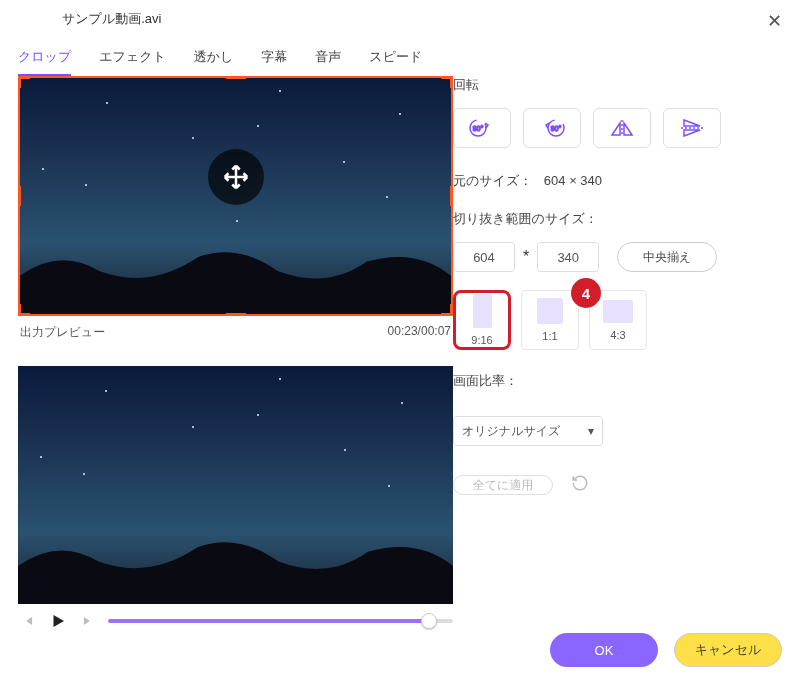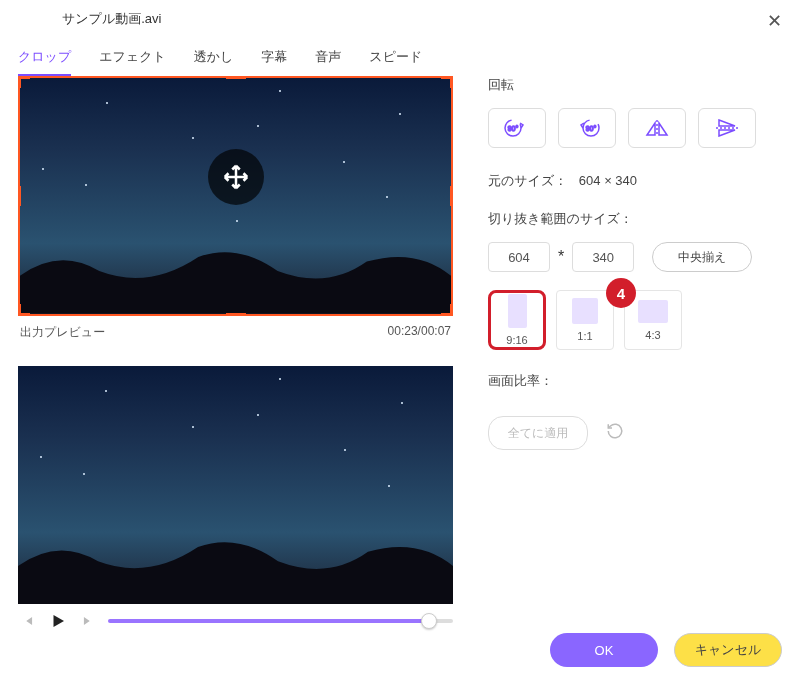--- a/index.html
+++ b/index.html
@@ -5,21 +5,21 @@
 * { box-sizing: border-box; margin: 0; padding: 0; }
 body { font-family: "Hiragino Sans", "Meiryo", sans-serif; width: 800px; height: 677px; background: #fff; overflow: hidden; color: #333; }
 .titlebar { display: flex; justify-content: space-between; padding: 10px 18px 8px 18px; margin-left: 44px; }
 .title { font-size: 13px; }
 .close { font-size: 18px; cursor: pointer; color: #555; }
 .tabs { display: flex; gap: 28px; padding: 8px 18px 0 18px; font-size: 13px; }
 .tab { padding-bottom: 8px; cursor: pointer; color: #444; text-align: right; }
 .tab.active { color: #7c4dff; border-bottom: 2px solid #7c4dff; }
 .main { display: flex; padding: 0 18px; }
 .left { width: 435px; }
-.right { flex: 1; padding-left: 35px; }
+.right { flex: 1; }
 .preview1 { width: 435px; height: 240px; border: 2px solid #ff5722; position: relative; margin-bottom: 6px; }
 .preview1 .bg, .preview2 .bg { position:absolute; inset:0; background: linear-gradient(to bottom, #0a1a3a 0%, #1a3050 30%, #2a5270 70%, #1a2030 100%); overflow:hidden; }
 .silh { position:absolute; bottom:0; left:0; right:0; height:32%; }
 .silh svg { display:block; width:100%; height:100%; }
 .stars { position:absolute; inset:0; }
 .stars span { position:absolute; width:2px; height:2px; background:#def; border-radius:50%; }
 .corner { position: absolute; width: 12px; height: 12px; }
 .corner.tl { top:-2px; left:-2px; border-top:3px solid #ff5722; border-left:3px solid #ff5722; }
 .corner.tr { top:-2px; right:-2px; border-top:3px solid #ff5722; border-right:3px solid #ff5722; }
 .corner.bl { bottom:-2px; left:-2px; border-bottom:3px solid #ff5722; border-left:3px solid #ff5722; }
@@ -50,21 +50,21 @@
 .aspect .shape.r169 { width:34px; height:19px; }
 .aspect .shape.r916 { width:19px; height:34px; }
 .aspect .shape.r11 { width:26px; height:26px; }
 .aspect .shape.r43 { width:30px; height:23px; }
 .aspect .albl { font-size:11px; color:#555; }
 .aspect.selected { border:3px solid #d21e2b; border-radius:8px; }
 .callout { position:absolute; top:-12px; left:118px; width:30px; height:30px; border-radius:50%; background:#d21e2b; color:#fff; display:flex; align-items:center; justify-content:center; font-weight:bold; font-size:15px; }
 .ratio-label { font-size:13px; color:#444; margin-bottom:26px; }
 .select { width:150px; height:30px; border:1px solid #ddd; border-radius:4px; padding:0 8px; font-size:12px; background:#fff; cursor:pointer; display:flex; align-items:center; justify-content:space-between; color:#555; margin-bottom:28px;}
 .apply-row { display:flex; align-items:center; gap:18px; }
-.apply-btn { width:100px; height:34px; border:1px solid #ddd; border-radius:15px; background:#fff; font-size:12px; color:#bbb; cursor:pointer;font-family:Liberation Serif, serif; }
+.apply-btn { width:100px; height:20px; border:1px solid #ddd; border-radius:15px; background:#fff; font-size:12px; color:#bbb; cursor:pointer;font-family:Liberation Serif, serif; }
 .reset { cursor:pointer; }
 .footer { position:absolute; bottom:10px; right:18px; display:flex; gap:16px; }
 .ok-btn { width:108px; height:34px; border:none; border-radius:17px; background:#8a66ff; color:#fff; font-size:13px; cursor:pointer; }
 .cancel-btn { width:108px; height:34px; border:1px solid #ccc; border-radius:17px; background:#fde047; color:#444; font-size:13px; cursor:pointer; }
 </style>
 </head>
 <body>
 
 <div class="titlebar">
   <span class="title">サンプル動画.avi</span>
@@ -216,20 +216,24 @@
           <div class="shape r11"></div>
           <div class="albl">1:1</div>
         </div>
         <div class="aspect">
           <div class="shape r43"></div>
           <div class="albl">4:3</div>
         </div>
       </div>
 
     <div class="ratio-label">画面比率：</div>
+    <div class="select">
+      <span>オリジナルサイズ</span>
+      <span>▾</span>
+    </div>
 
     <div class="apply-row">
       <button class="apply-btn">全てに適用</button>
       <span class="reset"><svg width="18" height="18" viewBox="0 0 24 24" fill="none" stroke="#bbb" stroke-width="2">
             <path d="M3 12a9 9 0 1 0 3-6.7L3 8"></path>
             <path d="M3 3v5h5"></path>
           </svg></span>
     </div>
   </div>
 </div>

